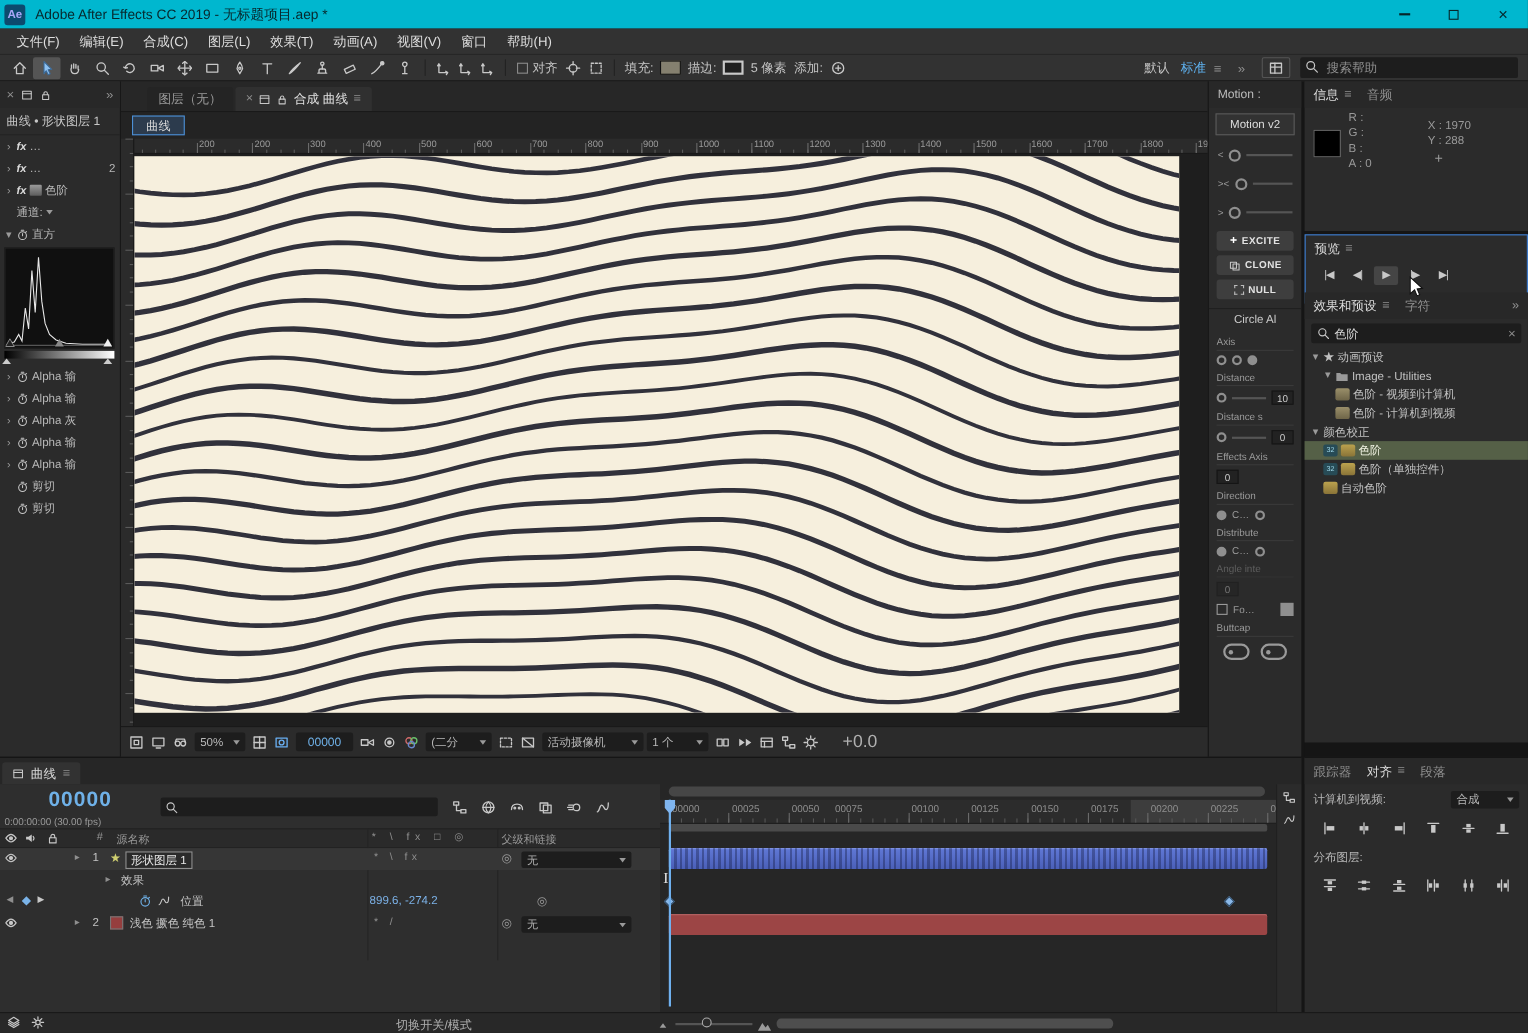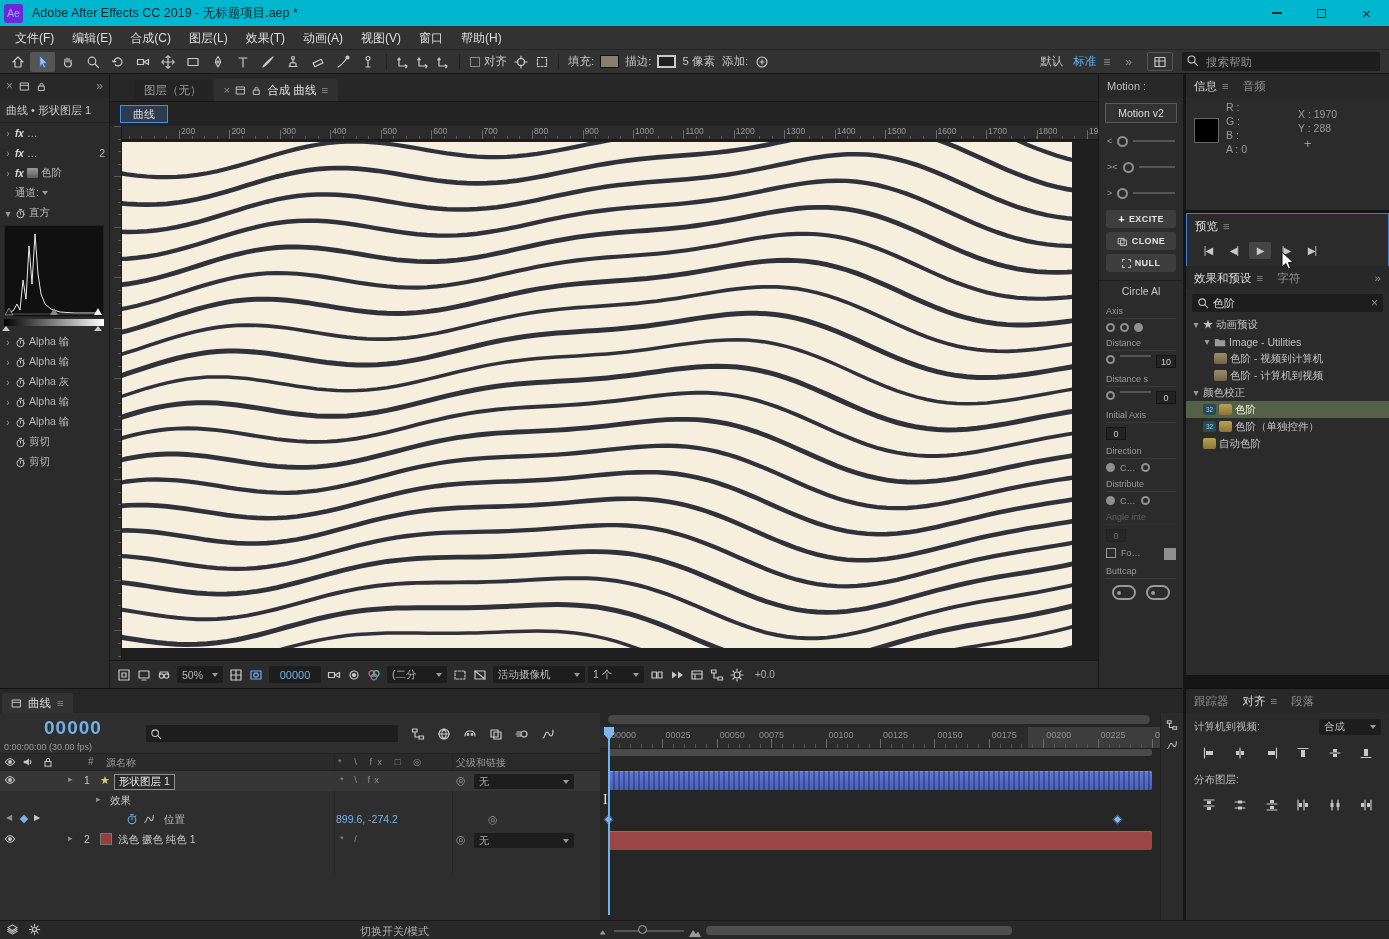--- a/index.html
+++ b/index.html
@@ -5,21 +5,21 @@
 *{margin:0;padding:0;box-sizing:border-box}
 body{width:1389px;height:939px;overflow:hidden;background:#151515;position:relative;
  font-family:"Liberation Sans","DejaVu Sans",sans-serif;font-size:12px;color:#c8c8c8}
 .dim2{color:#8f8f8f}
 .push{margin-left:auto}
 .row{display:flex;align-items:center}
 svg{display:block}
 i{font-style:normal}
 
 .titlebar{position:absolute;top:0;left:0;width:1389px;height:26px;background:#00b7cf;display:flex;align-items:center;color:#07282d}
-.ae-badge{width:19px;height:19px;margin-left:4px;background:#6d28d9;color:#a9a6f7;font-weight:normal;font-size:10.5px;display:flex;align-items:center;justify-content:center;border-radius:3px}
+.ae-badge{width:19px;height:19px;margin-left:4px;background:#0c4a6e;color:#a9a6f7;font-weight:bold;font-size:10.5px;display:flex;align-items:center;justify-content:center;border-radius:3px}
 .tb-title{margin-left:9px;font-size:12.5px}
 .win-btns{margin-left:auto;display:flex;height:100%}
 .win-btn{width:45px;display:flex;align-items:center;justify-content:center;font-size:15px;color:#06262a;cursor:default}
 .wb-min{width:10px;height:2px;background:#06262a}
 .wb-max{width:9px;height:9px;border:1.5px solid #06262a}
 
 .menubar{position:absolute;top:26px;left:0;width:1389px;height:24px;background:#323232;display:flex;align-items:center;padding-left:6px;border-bottom:1px solid #262626}
 .menu-item{padding:0 9px;line-height:24px;color:#dedede;font-size:12px}
 .toolbar{position:absolute;top:50px;left:0;width:1389px;height:24px;background:#323232;border-bottom:1px solid #141414;display:flex;align-items:center;padding:0 5px;gap:1px}
 .tool{width:25px;height:20px;display:flex;align-items:center;justify-content:center;border-radius:2px}
@@ -71,37 +71,37 @@
 .v-ruler .tickM{position:absolute;bottom:0;width:1px;height:9px;background:#6a6a6a}
 .v-ruler .rlabel{position:absolute;top:0;font-size:8.5px;color:#9a9a9a}
 .v-vruler{position:absolute;left:0;top:52px;width:12px;height:534px;background:#2b2b2b;border-right:1px solid #191919}
 .v-vruler .tick{position:absolute;right:0;width:3px;height:1px;background:#5a5a5a}
 .v-vruler .vM{width:7px}
 .v-paste{position:absolute;left:12px;top:66px;width:976px;height:520px;background:#1e1e1e;overflow:hidden}
 .v-comp{position:absolute;left:0;top:2px;width:950px;height:506px;background:#f6efdd;overflow:hidden}
 .v-bottom{position:absolute;left:0;top:586px;width:988px;height:28px;background:#2b2b2b;border-top:1px solid #191919;display:flex;align-items:center;gap:3px;padding:0 4px}
 .dd{height:17px;background:#1d1d1d;border-radius:2px;display:flex;align-items:center;justify-content:space-between;padding:0 5px;gap:4px;font-size:10.5px;color:#b8b8b8;white-space:nowrap}
 .tc-box{width:52px;height:17px;background:#1d1d1d;border-radius:2px;display:flex;align-items:center;justify-content:center;color:#6fb1e8;font-size:11px}
-.expo{font-size:10px;color:#b0b0b0;margin-left:5px}
+.expo{font-size:16px;color:#b0b0b0;margin-left:16px}
 
 .m-head{height:24px;display:flex;align-items:center;padding-left:8px;color:#bdbdbd;font-size:11px;background:#282828}
 .m-tab{margin:5px 6px;border:1px solid #5a5a5a;height:20px;display:flex;align-items:center;justify-content:center;font-size:10.5px;color:#ddd;background:#323232}
 .m-ctl{display:flex;align-items:center;gap:5px;padding:0 8px;height:26px;color:#9a9a9a;font-size:9px}
 .m-circ{width:11px;height:11px;border:2px solid #8f8f8f;border-radius:50%;flex:none}
 .m-circ.s{width:9px;height:9px}
 .m-circ.fill{background:#8f8f8f}
 .m-line{flex:1;height:2px;background:#555}
 .m-btn{margin:4px 7px;height:18px;background:#3e3e3e;border-radius:3px;display:flex;align-items:center;justify-content:center;gap:4px;font-size:9px;font-weight:bold;letter-spacing:.4px;color:#e2e2e2}
 .m-plus{color:#fff;font-size:11px}
 .m-nullbox{width:9px;height:9px;border:1px dashed #bbb}
 .m-div{margin:8px 0 4px;border-top:1px solid #1f1f1f}
 .m-sec{text-align:center;font-size:10.5px;color:#c8c8c8;margin:4px 0 6px}
 .m-field{padding:3px 7px}
 .m-label{font-size:9px;color:#9a9a9a;border-bottom:1px solid #3a3a3a;padding-bottom:2px;margin-bottom:4px;white-space:nowrap;overflow:hidden}
-.m-crow{display:flex;align-items:flex-start;gap:5px}
+.m-crow{display:flex;align-items:center;gap:5px}
 .m-knob{width:9px;height:9px;border:2px solid #8f8f8f;border-radius:50%;flex:none}
 .m-val{min-width:20px;height:13px;background:#222;border:1px solid #151515;font-size:9px;display:flex;align-items:center;justify-content:center;color:#ccc;padding:0 2px}
 .m-small{font-size:9px;color:#9a9a9a}
 .m-check{width:10px;height:10px;border:1px solid #9a9a9a}
 .m-fillbox{width:12px;height:12px;background:#8f8f8f;margin-left:auto}
 .m-pillrow{display:flex;gap:10px;justify-content:center;margin-top:6px}
 .m-pill{width:24px;height:15px;border:2px solid #9a9a9a;border-radius:8px;position:relative}
 .m-pill::after{content:"";position:absolute;left:3px;top:3.5px;width:4px;height:4px;background:#9a9a9a;border-radius:50%}
 .dimmed{opacity:.45}
 
@@ -895,21 +895,21 @@
   </div>
   <div class="m-field">
     <div class="m-label">Distance s</div>
     <div class="m-crow">
         <span class="m-knob"></span>
         <span class="m-line"></span>
         <span class="m-val">0</span>
       </div>
   </div>
   <div class="m-field">
-    <div class="m-label">Initial Axis</div>
+    <div class="m-label">Effects Axis</div>
     <div class="m-crow">
         <span class="m-val">0</span>
       </div>
   </div>
   <div class="m-field">
     <div class="m-label">Direction</div>
     <div class="m-crow">
         <span class="m-circ s fill"></span>
         <span class="m-small">C…</span>
         <span class="m-circ s"></span>

